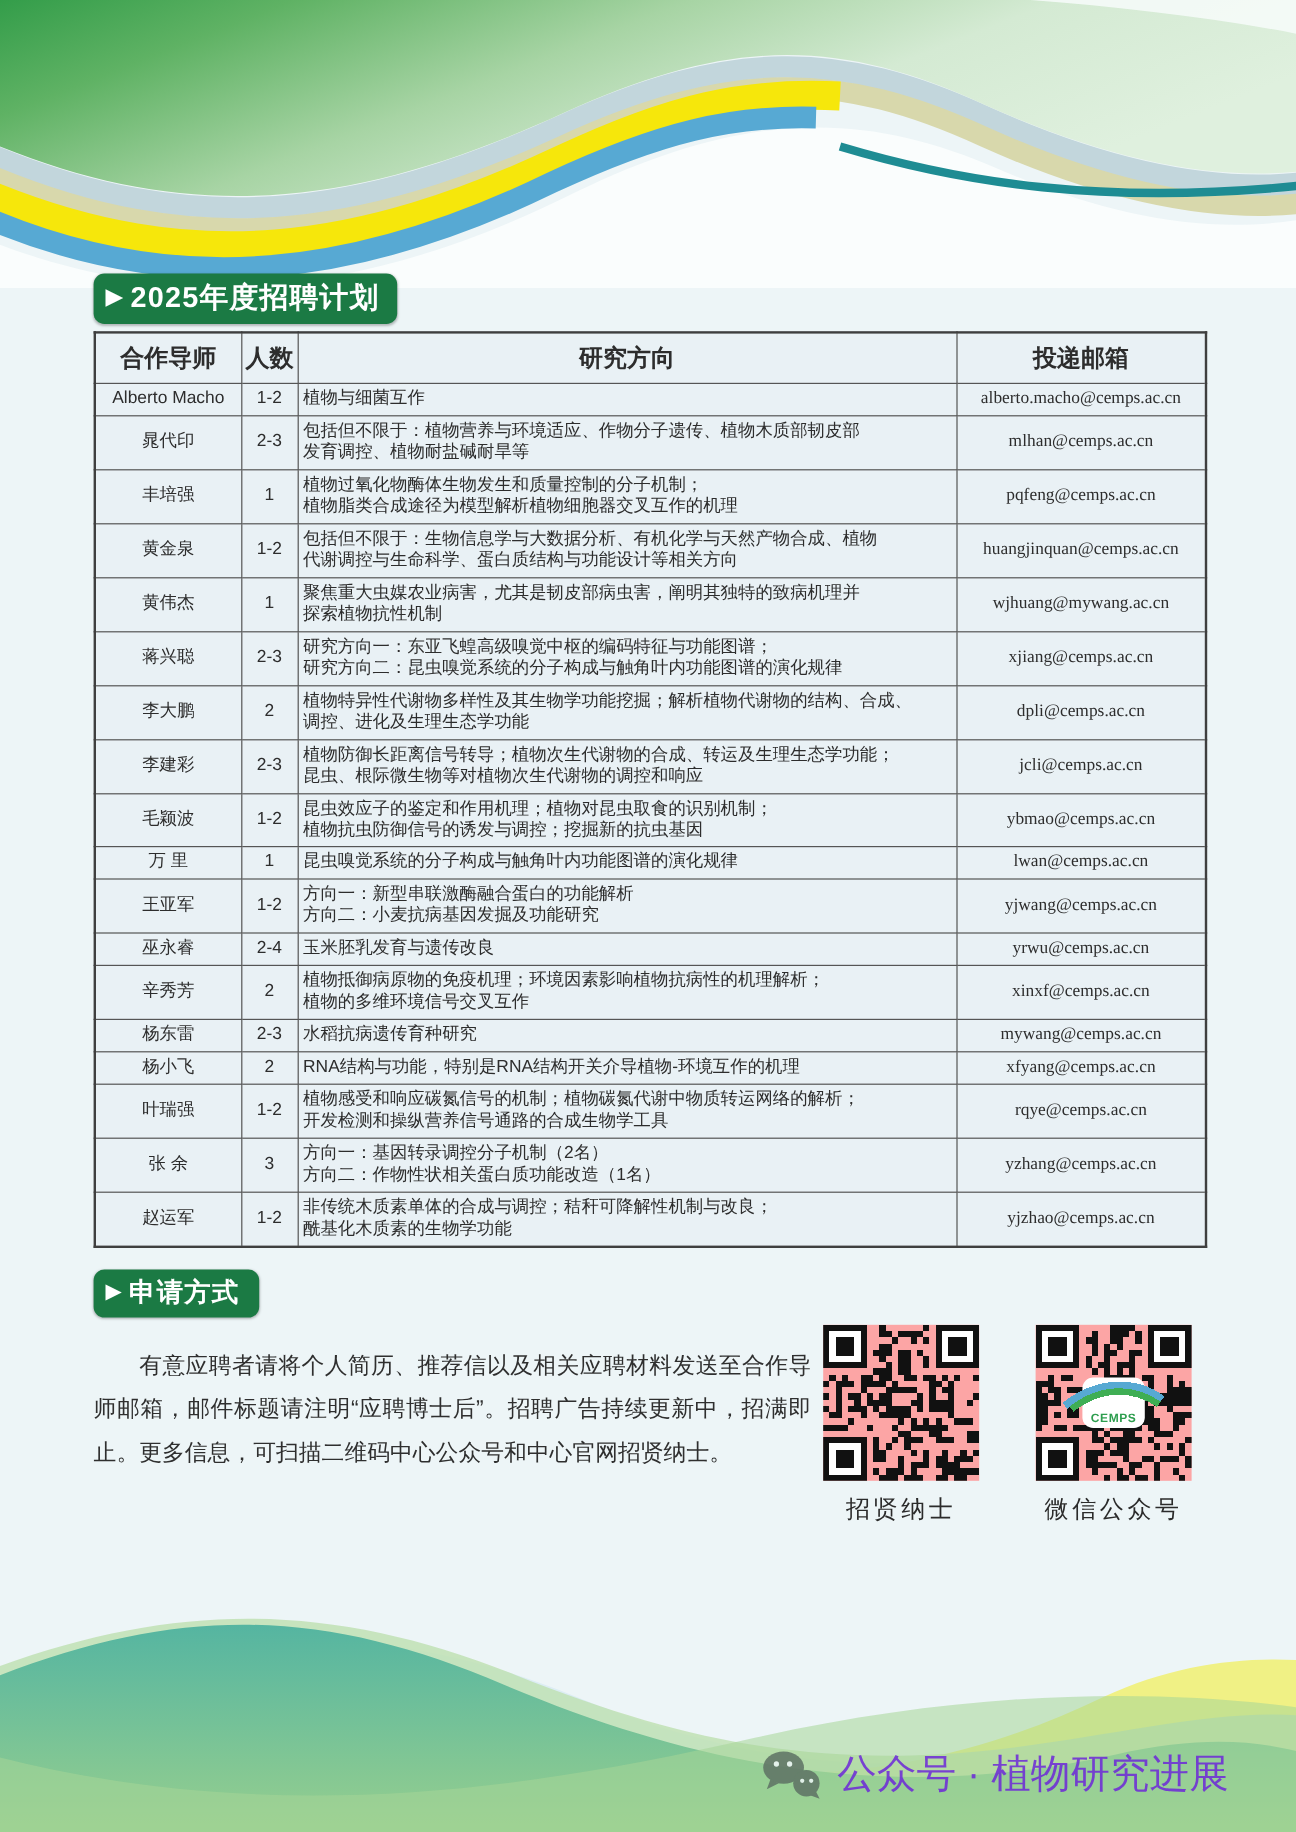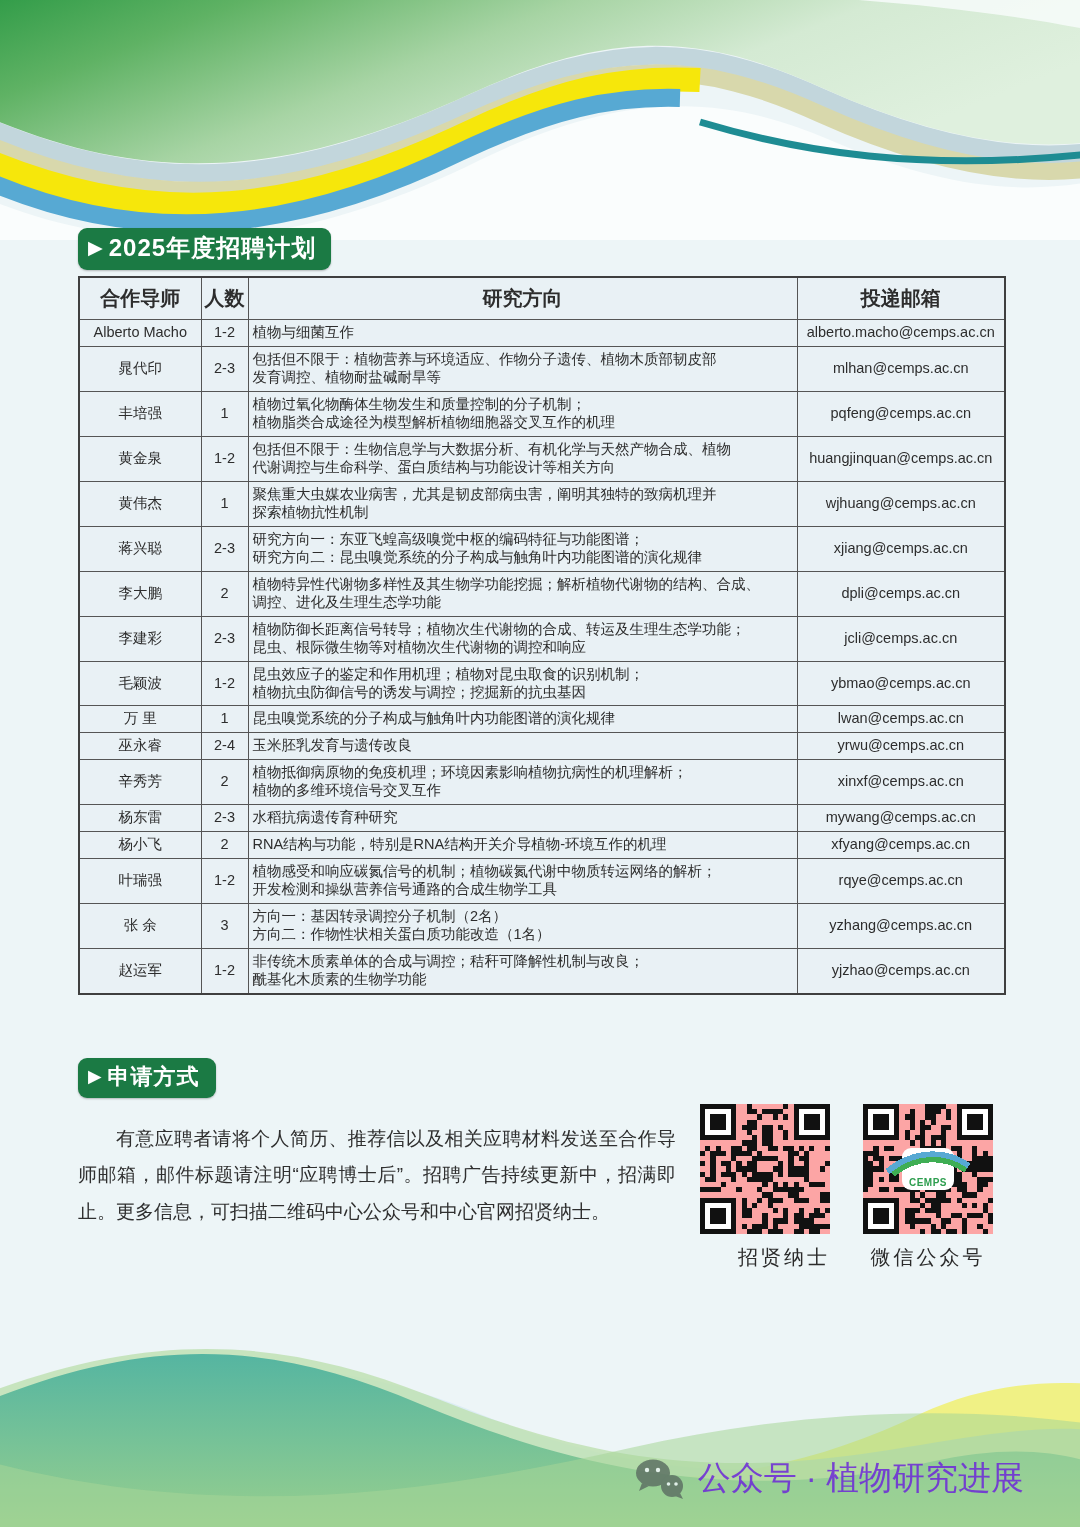--- a/index.html
+++ b/index.html
@@ -16,27 +16,27 @@
   .badge .arrow{font-size:.8em;margin-right:5px;transform:translateY(-1px);}
 
   table.recruit{position:absolute;left:78px;top:276px;width:926px;border-collapse:collapse;
         background:#e9f1f5;table-layout:fixed;border:2px solid #3f3f3f;}
   table.recruit th, table.recruit td{border:1px solid #555;color:#2d2d2d;}
   table.recruit th{font-size:20px;font-weight:bold;padding:7px 2px;}
   table.recruit td{font-size:14.5px;line-height:1.24;padding:4px 4px;}
   td.c-name{text-align:center;}
   td.c-count{text-align:center;}
   td.c-dir{text-align:left;padding-left:11px;padding-right:5px;white-space:pre-line;}
-  td.c-email{text-align:center;font-size:14px;}
+  td.c-email{text-align:center;font-size:14px;font-family:Liberation Serif, serif;}
 
   #apply-paragraph{position:absolute;left:78px;top:1102px;width:598px;font-size:19px;line-height:1.92;
         color:#2f2f2f;text-indent:2em;text-align:justify;}
 
   .qr-box{position:absolute;width:130px;text-align:center;}
-  #qr-recruit{left:700px;top:1104px;text-align:right;}
+  #qr-recruit{left:686px;top:1104px;}
   #qr-wechat{left:863px;top:1104px;}
   .qr-frame{position:relative;width:130px;height:130px;background:#fca5a5;padding:0;}
   .qr-frame svg{display:block;width:130px;height:130px;shape-rendering:crispEdges;}
   .qr-label{margin-top:10px;font-size:20px;color:#2b2b2b;letter-spacing:3px;}
   .qr-logo{position:absolute;left:50%;top:50%;transform:translate(-50%,-50%);width:48px;height:38px;
         background:#ffffff;border-radius:7px;display:flex;flex-direction:column;align-items:center;
         justify-content:center;box-shadow:0 0 0 2px #fff;}
   .qr-logo .logo-text{font-size:10px;font-weight:bold;color:#2e9e4f;letter-spacing:.5px;}
 
   #footer-watermark{position:absolute;right:56px;bottom:26px;display:flex;align-items:center;gap:12px;
@@ -113,21 +113,21 @@
           <td class="c-count">1-2</td>
           <td class="c-dir">包括但不限于：生物信息学与大数据分析、有机化学与天然产物合成、植物
 代谢调控与生命科学、蛋白质结构与功能设计等相关方向</td>
           <td class="c-email">huangjinquan@cemps.ac.cn</td>
         </tr>
         <tr>
           <td class="c-name">黄伟杰</td>
           <td class="c-count">1</td>
           <td class="c-dir">聚焦重大虫媒农业病害，尤其是韧皮部病虫害，阐明其独特的致病机理并
 探索植物抗性机制</td>
-          <td class="c-email">wjhuang@cemps.ac.cn</td>
+          <td class="c-email">wjhuang@mywang.ac.cn</td>
         </tr>
         <tr>
           <td class="c-name">蒋兴聪</td>
           <td class="c-count">2-3</td>
           <td class="c-dir">研究方向一：东亚飞蝗高级嗅觉中枢的编码特征与功能图谱；
 研究方向二：昆虫嗅觉系统的分子构成与触角叶内功能图谱的演化规律</td>
           <td class="c-email">xjiang@cemps.ac.cn</td>
         </tr>
         <tr>
           <td class="c-name">李大鹏</td>
@@ -148,20 +148,27 @@
           <td class="c-count">1-2</td>
           <td class="c-dir">昆虫效应子的鉴定和作用机理；植物对昆虫取食的识别机制；
 植物抗虫防御信号的诱发与调控；挖掘新的抗虫基因</td>
           <td class="c-email">ybmao@cemps.ac.cn</td>
         </tr>
         <tr>
           <td class="c-name">万 里</td>
           <td class="c-count">1</td>
           <td class="c-dir">昆虫嗅觉系统的分子构成与触角叶内功能图谱的演化规律</td>
           <td class="c-email">lwan@cemps.ac.cn</td>
+        </tr>
+        <tr>
+          <td class="c-name">王亚军</td>
+          <td class="c-count">1-2</td>
+          <td class="c-dir">方向一：新型串联激酶融合蛋白的功能解析
+方向二：小麦抗病基因发掘及功能研究</td>
+          <td class="c-email">yjwang@cemps.ac.cn</td>
         </tr>
         <tr>
           <td class="c-name">巫永睿</td>
           <td class="c-count">2-4</td>
           <td class="c-dir">玉米胚乳发育与遗传改良</td>
           <td class="c-email">yrwu@cemps.ac.cn</td>
         </tr>
         <tr>
           <td class="c-name">辛秀芳</td>
           <td class="c-count">2</td>

